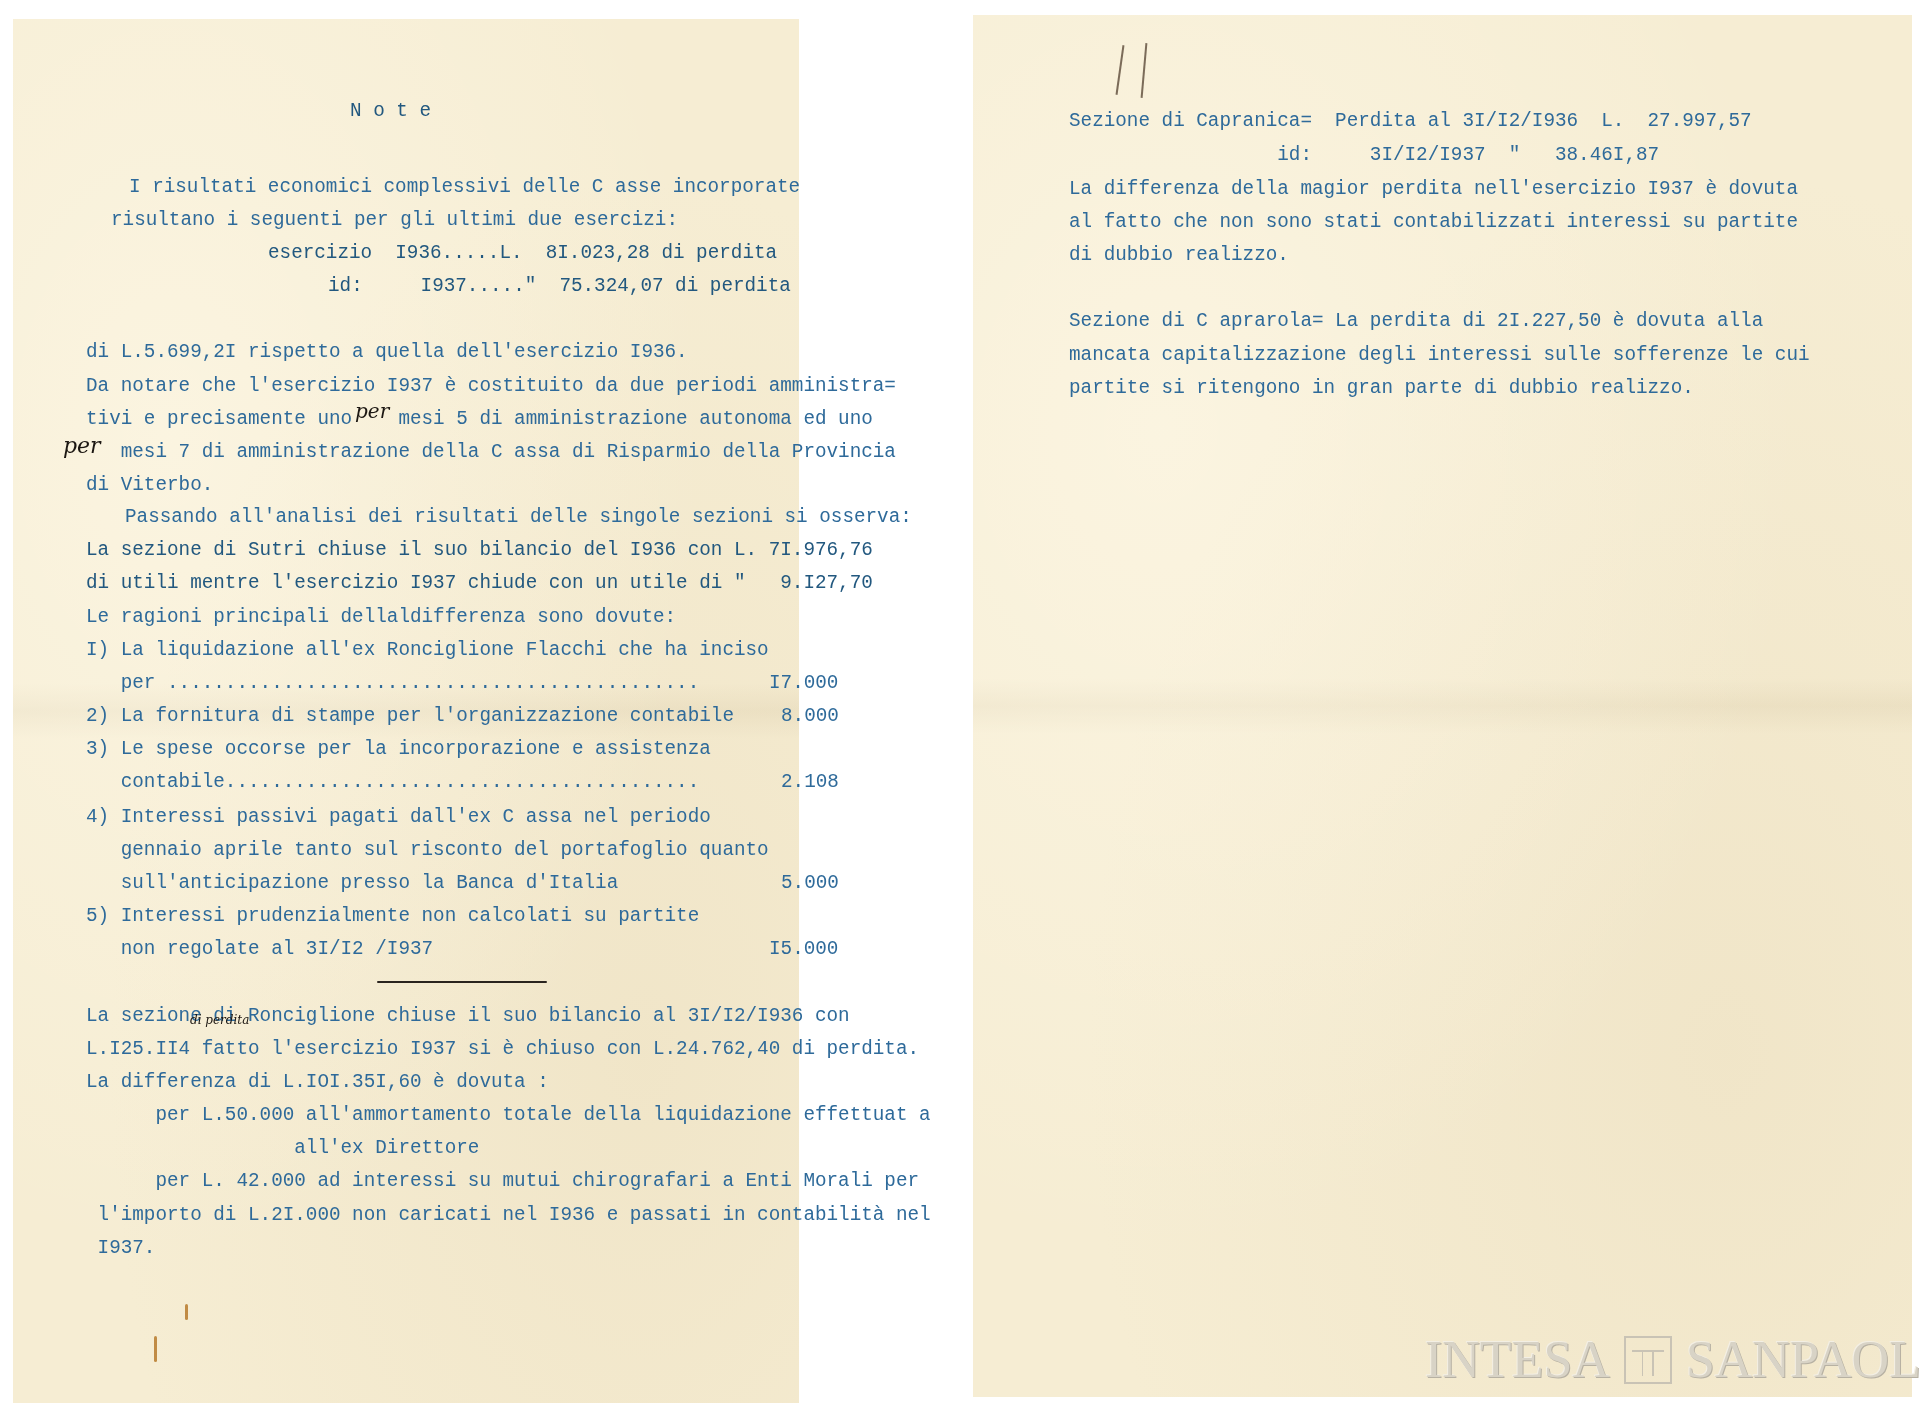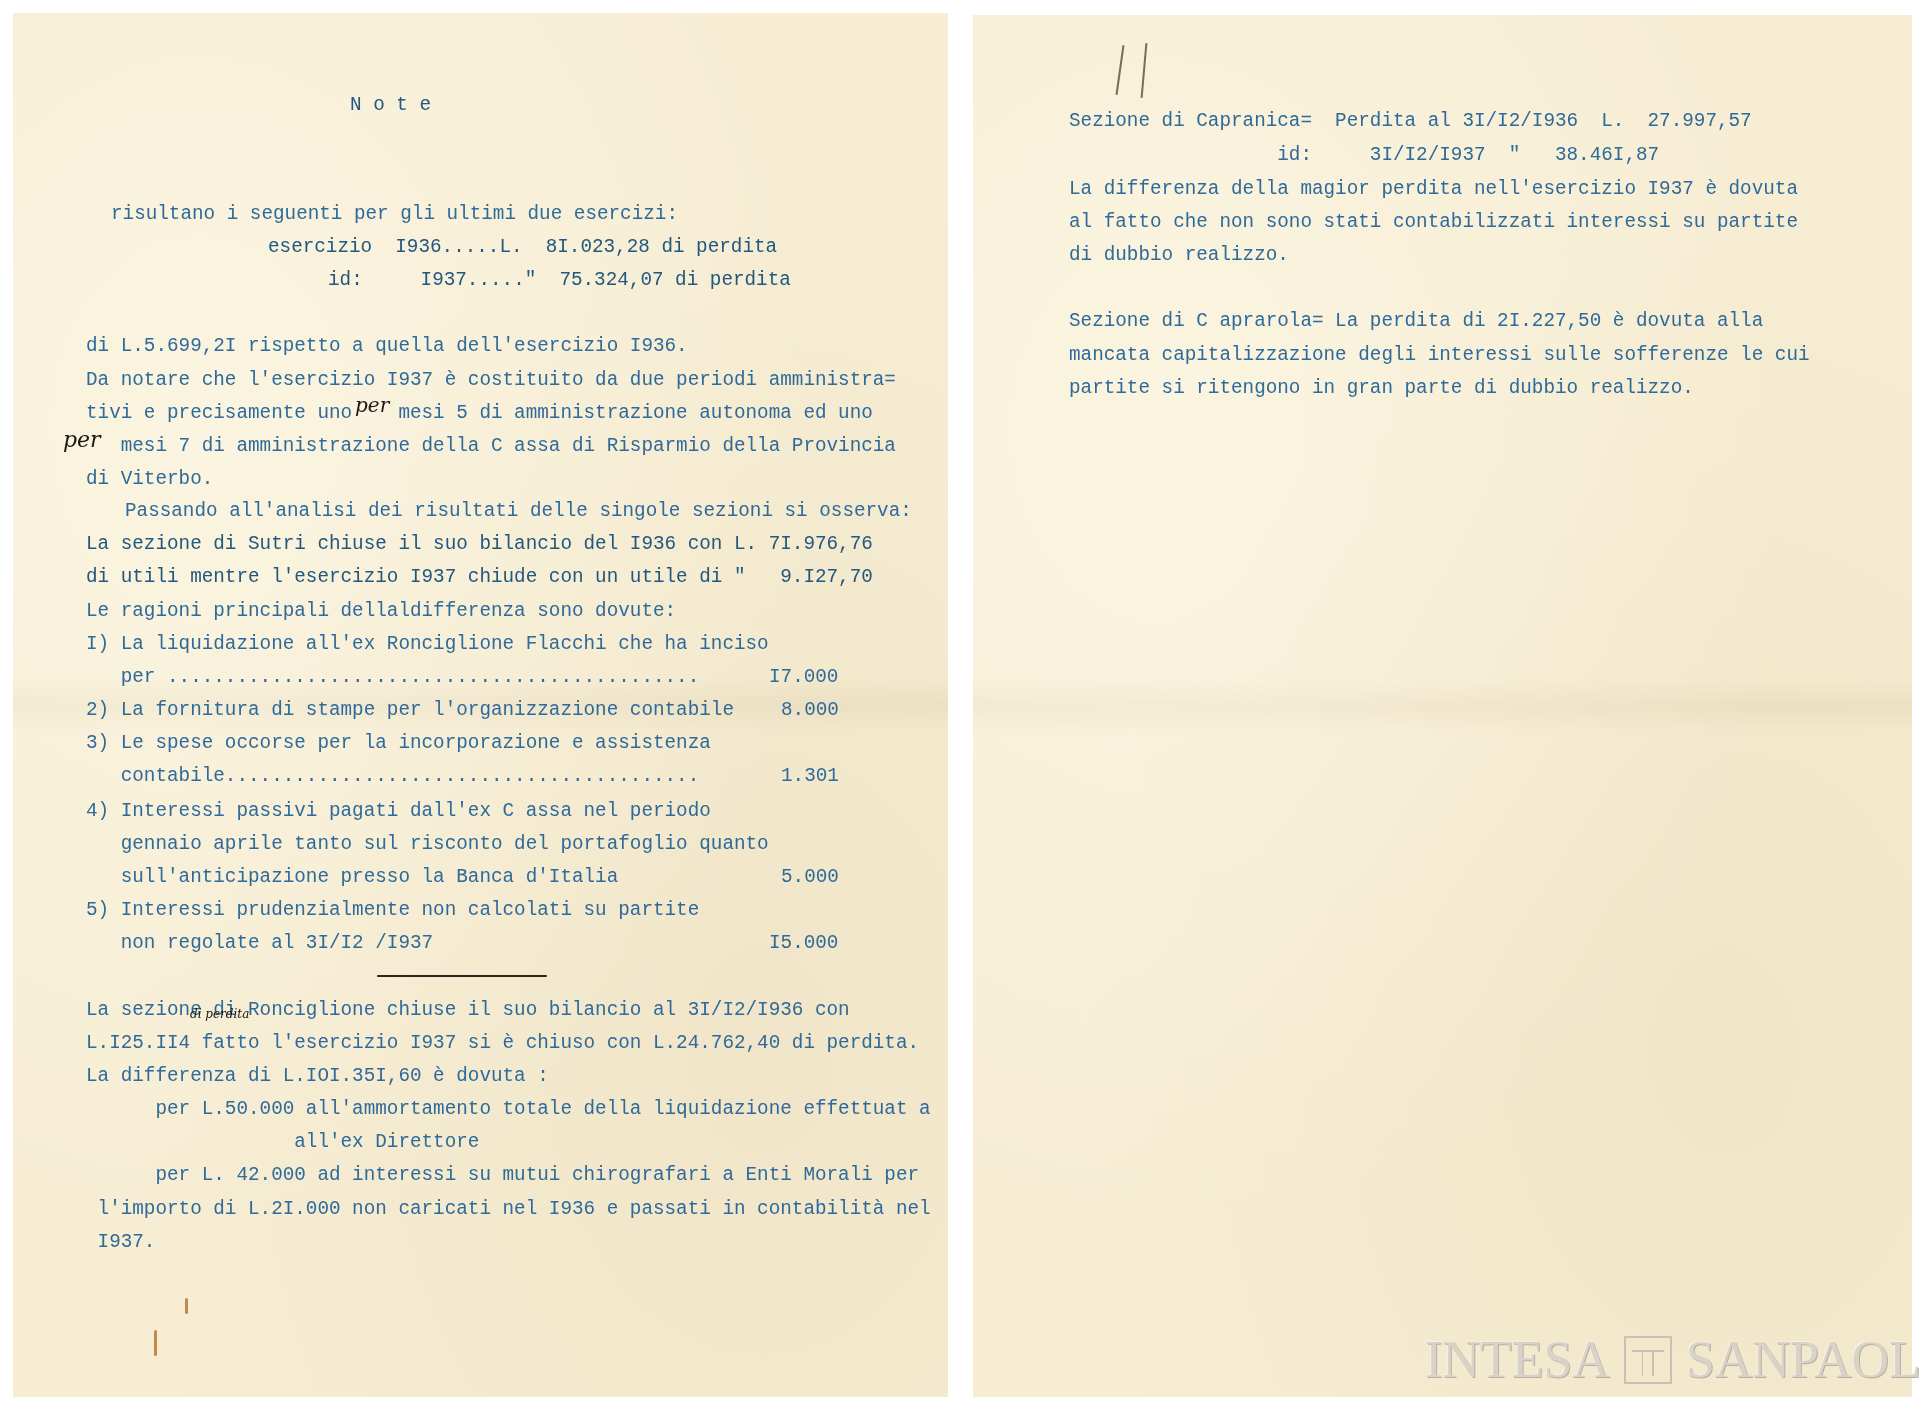--- a/index.html
+++ b/index.html
@@ -9,21 +9,21 @@
     font-family: "Liberation Mono", "DejaVu Sans Mono", monospace;
   }
   .page {
     position: absolute;
     background: #f6edd3;
     background-image:
       radial-gradient(ellipse at 20% 30%, rgba(255,250,235,0.55), rgba(255,250,235,0) 60%),
       radial-gradient(ellipse at 80% 75%, rgba(230,215,180,0.35), rgba(230,215,180,0) 60%),
       linear-gradient(180deg, rgba(0,0,0,0) 48%, rgba(210,195,160,0.25) 50%, rgba(0,0,0,0) 52%);
   }
-  #page-left  { left: 13px;  top: 13px; width: 935px; height: 1384px; }
+  #page-left  { left: 13px;  top: 19px; width: 786px; height: 1384px; }
   #page-right { left: 973px; top: 15px; width: 939px; height: 1382px; }
 
   .tl {
     position: absolute;
     white-space: pre;
     font-size: 19.3px;
     line-height: 24px;
     color: #2e6a9a;
     letter-spacing: 0;
   }
@@ -56,20 +56,21 @@
     background:
       linear-gradient(90deg, transparent 0 30%, #c9c3b5 30% 34%, transparent 34% 64%, #c9c3b5 64% 68%, transparent 68%);
   }
 </style>
 </head>
 <body>
 
 <div class="page" id="page-left">
   <div class="tl dark" style="left:337px; top:80px;">N o t e</div>
 
+  <div class="tl" style="left:116px; top:156px;">I risultati economici complessivi delle C asse incorporate</div>
   <div class="tl" style="left:82px;  top:189px;margin-left:16px;">risultano i seguenti per gli ultimi due esercizi:</div>
   <div class="tl dark" style="left:255px; top:222px;">esercizio  I936.....L.  8I.023,28 di perdita</div>
   <div class="tl dark" style="left:315px; top:255px;">id:     I937....."  75.324,07 di perdita</div>
   <div class="tl" style="left:73px;  top:321px;">di L.5.699,2I rispetto a quella dell'esercizio I936.</div>
   <div class="tl" style="left:73px;  top:355px;">Da notare che l'esercizio I937 è costituito da due periodi amministra=</div>
   <div class="tl" style="left:73px;  top:388px;text-align:center;">tivi e precisamente uno    mesi 5 di amministrazione autonoma ed uno</div>
   <div class="hand" style="left:342px; top:380px; font-size:20px;">per</div>
   <div class="tl" style="left:73px;  top:421px;">   mesi 7 di amministrazione della C assa di Risparmio della Provincia</div>
   <div class="hand" style="left:50px; top:414px; font-size:22px;">per</div>
   <div class="tl" style="left:73px;  top:454px;">di Viterbo.</div>
@@ -80,21 +81,21 @@
 
   <div class="tl" style="left:73px;  top:619px;">I) La liquidazione all'ex Ronciglione Flacchi che ha inciso</div>
   <div class="tl" style="left:73px;  top:652px;">   per .............................................. </div>
   <div class="tl" style="left:756px; top:652px;">I7.000</div>
 
   <div class="tl" style="left:73px;  top:685px;">2) La fornitura di stampe per l'organizzazione contabile</div>
   <div class="tl" style="left:768px; top:685px;">8.000</div>
 
   <div class="tl" style="left:73px;  top:718px;">3) Le spese occorse per la incorporazione e assistenza</div>
   <div class="tl" style="left:73px;  top:751px;">   contabile.........................................</div>
-  <div class="tl" style="left:768px; top:751px;">1.301</div>
+  <div class="tl" style="left:768px; top:751px;">2.108</div>
 
   <div class="tl" style="left:73px;  top:786px;">4) Interessi passivi pagati dall'ex C assa nel periodo</div>
   <div class="tl" style="left:73px;  top:819px;">   gennaio aprile tanto sul risconto del portafoglio quanto</div>
   <div class="tl" style="left:73px;  top:852px;">   sull'anticipazione presso la Banca d'Italia</div>
   <div class="tl" style="left:768px; top:852px;">5.000</div>
 
   <div class="tl" style="left:73px;  top:885px;">5) Interessi prudenzialmente non calcolati su partite</div>
   <div class="tl" style="left:73px;  top:918px;">   non regolate al 3I/I2 /I937</div>
   <div class="tl" style="left:756px; top:918px;">I5.000</div>
 

